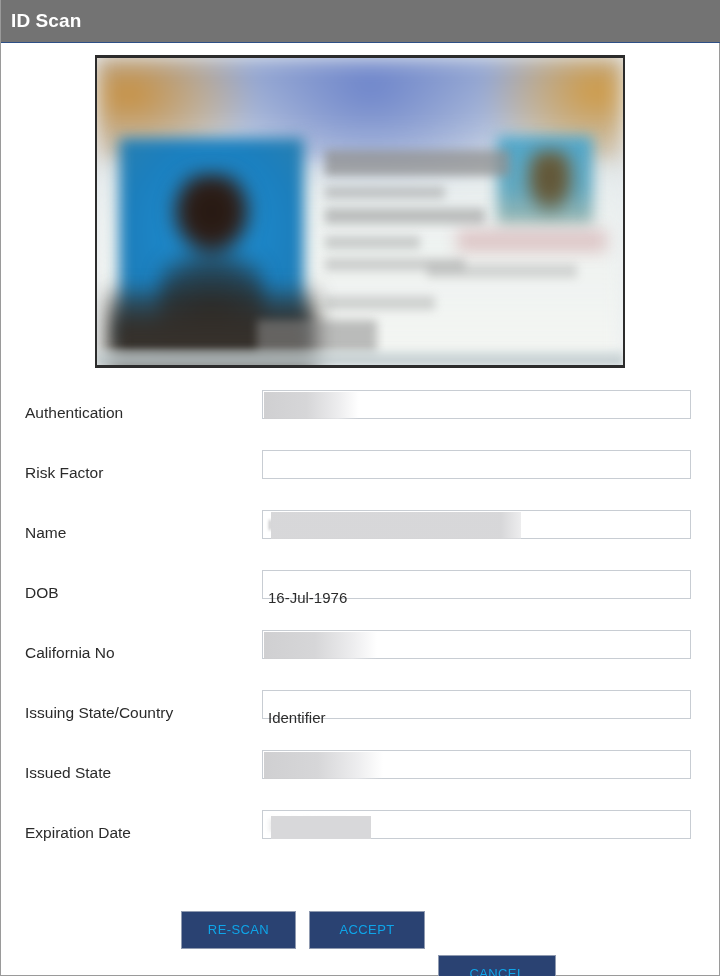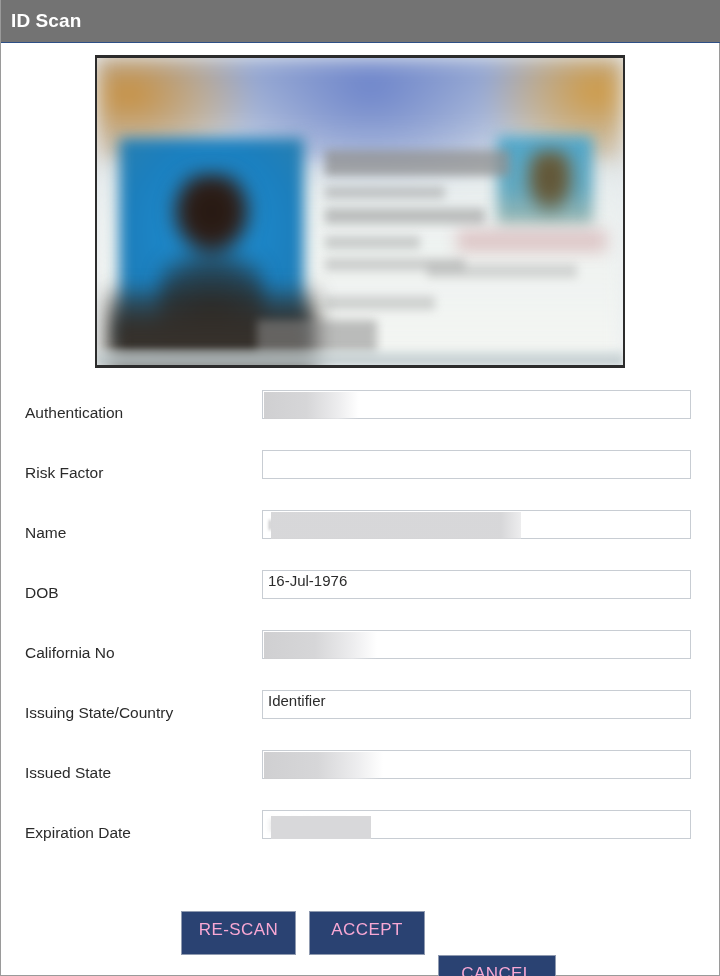--- a/index.html
+++ b/index.html
@@ -217,21 +217,21 @@
     top: 10px;
     width: 429px;
     height: 29px;
     box-sizing: border-box;
     border: 1px solid #c8cdd3;
     background: #ffffff;
   }
   .field-value {
     position: absolute;
     left: 5px;
-    top: 1px;
+    top: 18px;
     font-size: 15px;
     color: #2b2b2b;
     white-space: nowrap;
   }
   
   .redact {
     position: absolute;
     top: 1px;
     left: 1px;
     height: 27px;
@@ -271,26 +271,26 @@
   .buttons {
     position: absolute;
     left: 0;
     top: 911px;
     width: 720px;
     height: 40px;
   }
   .btn {
     position: absolute;
     top: 0;
-    height: 44px;
+    height: 38px;
     box-sizing: border-box;
     background: #2a4272;
     border: 1px solid #8f9ab0;
-    color: #f9a8d4;
-    font-size: 17px;
+    color: #0ea5e9;
+    font-size: 13px;
     letter-spacing: 0.4px;
     text-align: center;
     line-height: 36px;
     cursor: pointer;
     white-space: nowrap;
   }
   .btn-rescan { left: 180px; width: 115px; }
   .btn-accept { left: 308px; width: 116px; }
   .btn-cancel { left: 437px; width: 118px; margin-top: 44px; }
 </style>

